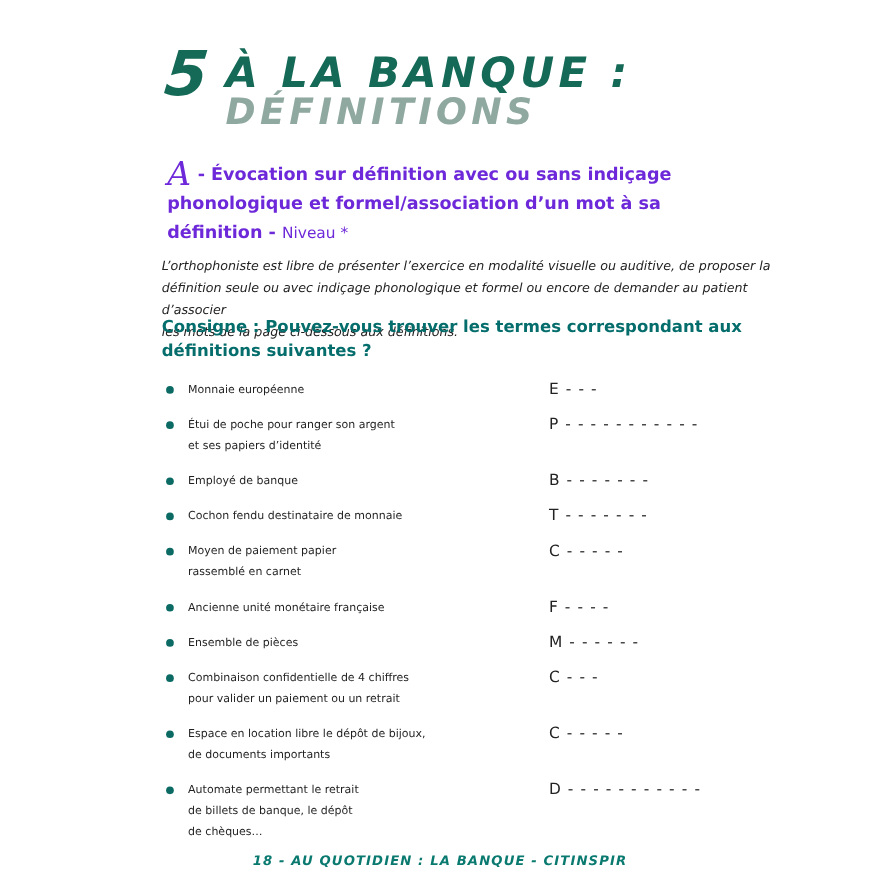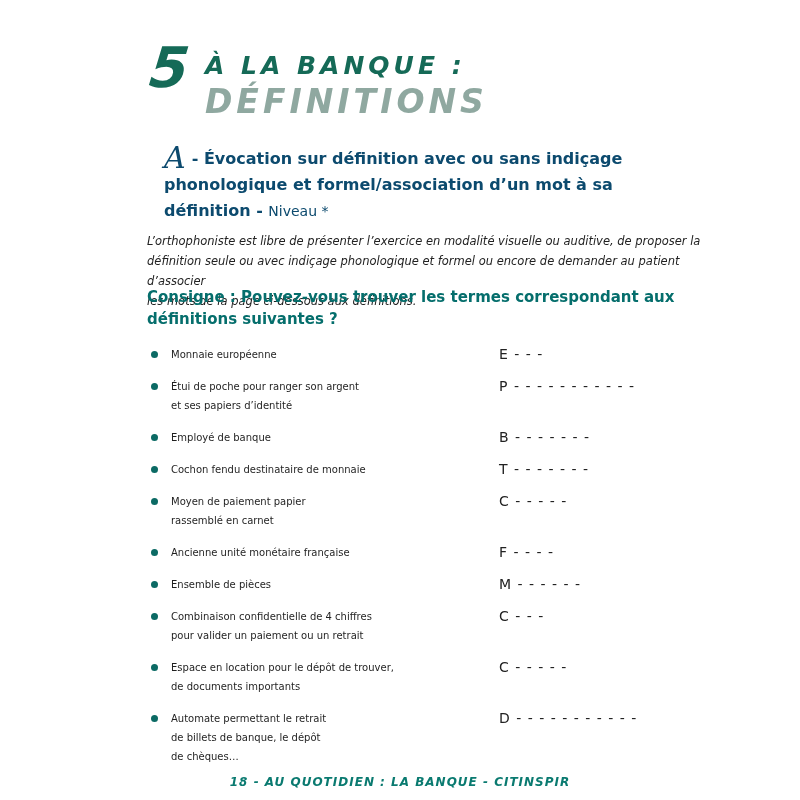--- a/index.html
+++ b/index.html
@@ -22,33 +22,33 @@
   }
   
   .header{position:absolute;top:40px;left:150px;display:flex;align-items:flex-start;gap:16px;}
   .chapter-num{
     font-size:56px;font-weight:bold;font-style:italic;
     color:var(--title_teal);line-height:56px;
     transform:skewX(-6deg);
   }
   .title-col{display:flex;flex-direction:column;padding-top:8px;}
   .title-line1{
-    font-size:25px;font-weight:bold;font-style:italic;
+    font-size:38px;font-weight:bold;font-style:italic;
     letter-spacing:4px;color:var(--title_teal);line-height:36px;
     white-space:nowrap;
   }
   .title-line2{
     font-size:33px;font-weight:bold;font-style:italic;
     letter-spacing:4px;color:var(--subtitle_gray);line-height:36px;
     white-space:nowrap;
   }
   
   .section-heading{
-    position:absolute;top:146px;left:164px;width:500px;
-    font-size:16px;font-weight:bold;line-height:26px;color:#0c4a6e;
+    position:absolute;top:146px;left:152px;width:500px;
+    font-size:16px;font-weight:bold;line-height:26px;color:#6d28d9;
   }
   .section-letter{
     font-size:30px;font-weight:normal;font-style:italic;
     line-height:0;vertical-align:-4px;margin-right:6px;
     font-family:"DejaVu Serif", serif;
   }
   .section-text{white-space:pre-line;}
   .level-label{font-size:14px;font-weight:normal;}
   
   .note{
@@ -152,21 +152,21 @@
     <div class="answer">M - - - - - -</div>
   </div>
       <div class="def-row">
     <div class="bullet"></div>
     <div class="def-text">Combinaison confidentielle de 4 chiffres
 pour valider un paiement ou un retrait</div>
     <div class="answer">C - - -</div>
   </div>
       <div class="def-row">
     <div class="bullet"></div>
-    <div class="def-text">Espace en location pour le dépôt de trouver,
+    <div class="def-text">Espace en location libre le dépôt de bijoux,
 de documents importants</div>
     <div class="answer">C - - - - -</div>
   </div>
       <div class="def-row">
     <div class="bullet"></div>
     <div class="def-text">Automate permettant le retrait
 de billets de banque, le dépôt
 de chèques…</div>
     <div class="answer">D - - - - - - - - - - -</div>
   </div>

